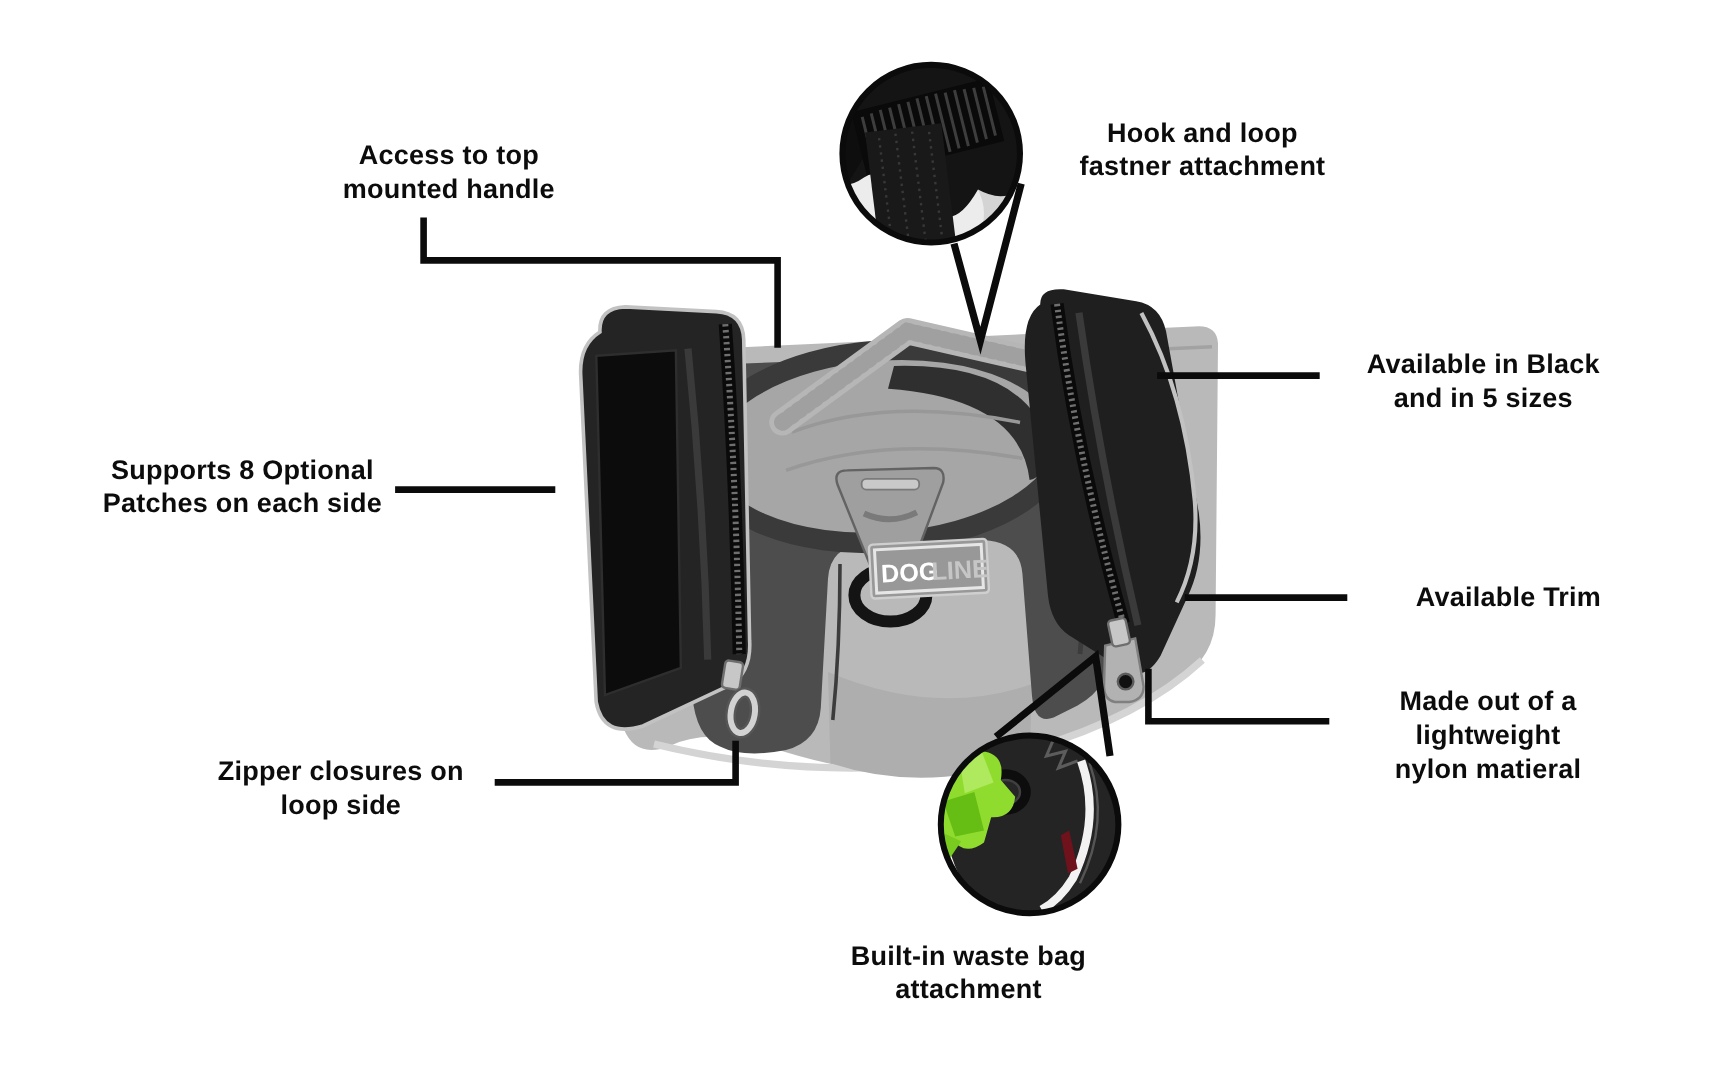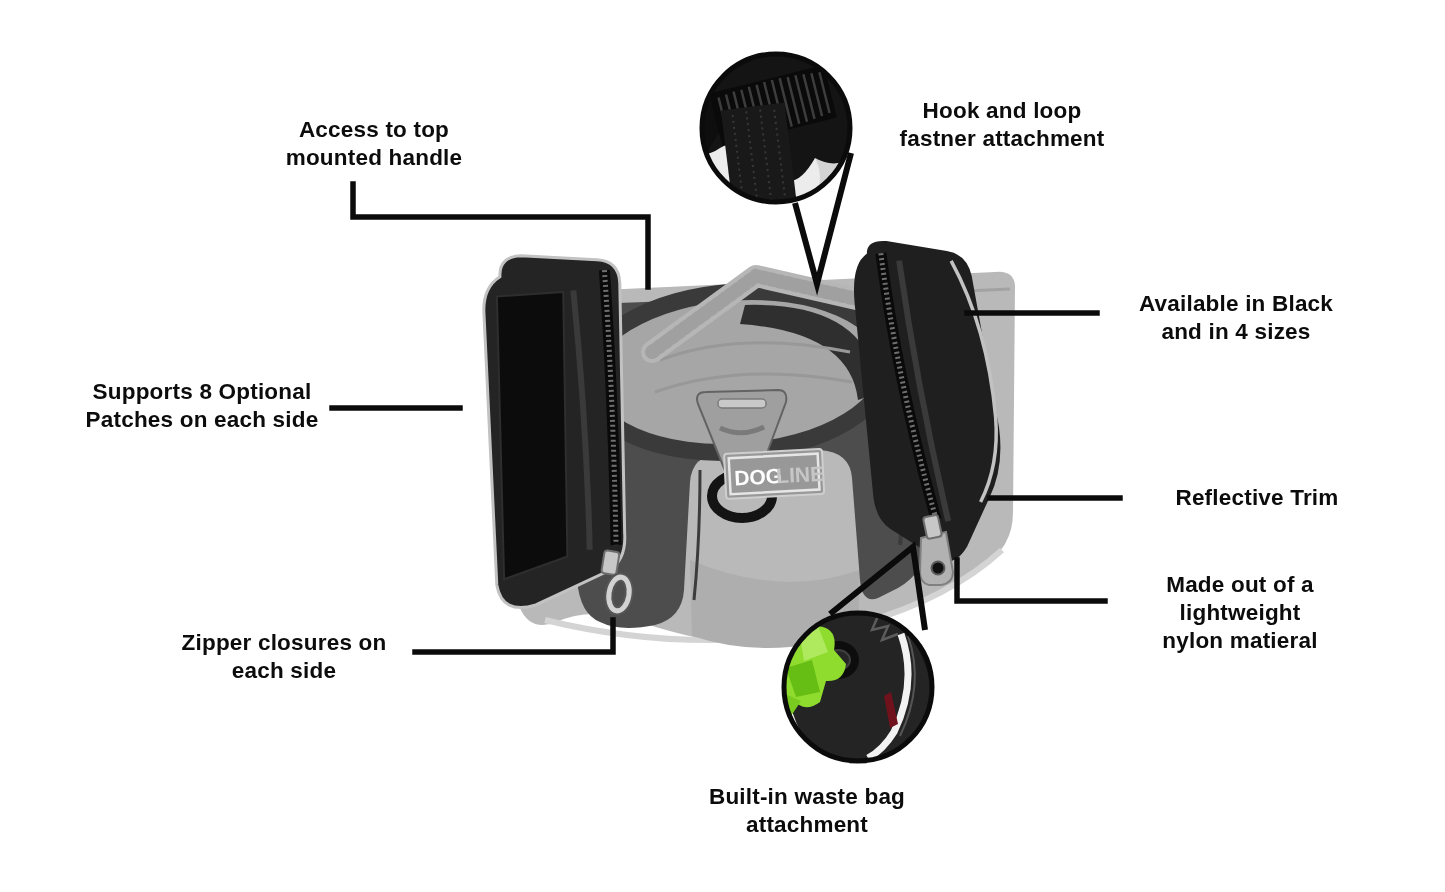--- a/index.html
+++ b/index.html
@@ -165,24 +165,24 @@
     </g>
     <circle cx="858" cy="687" r="74" fill="none" stroke="#0b0b0b" stroke-width="5"></circle>
   </g>
 </svg>
 
   <div class="callout" id="cl-hook">Hook and loop
 fastner attachment</div>
   <div class="callout" id="cl-access">Access to top
 mounted handle</div>
   <div class="callout" id="cl-available">Available in Black
-and in 4 sizes</div>
+and in 5 sizes</div>
   <div class="callout" id="cl-patches">Supports 8 Optional
 Patches on each side</div>
-  <div class="callout" id="cl-reflective">Reflective Trim</div>
+  <div class="callout" id="cl-reflective">Available Trim</div>
   <div class="callout" id="cl-material">Made out of a lightweight
 nylon matieral</div>
   <div class="callout" id="cl-zippers">Zipper closures on
-each side</div>
+loop side</div>
   <div class="callout" id="cl-waste">Built-in waste bag
 attachment</div>
 
 </div>
 
 </body></html>

